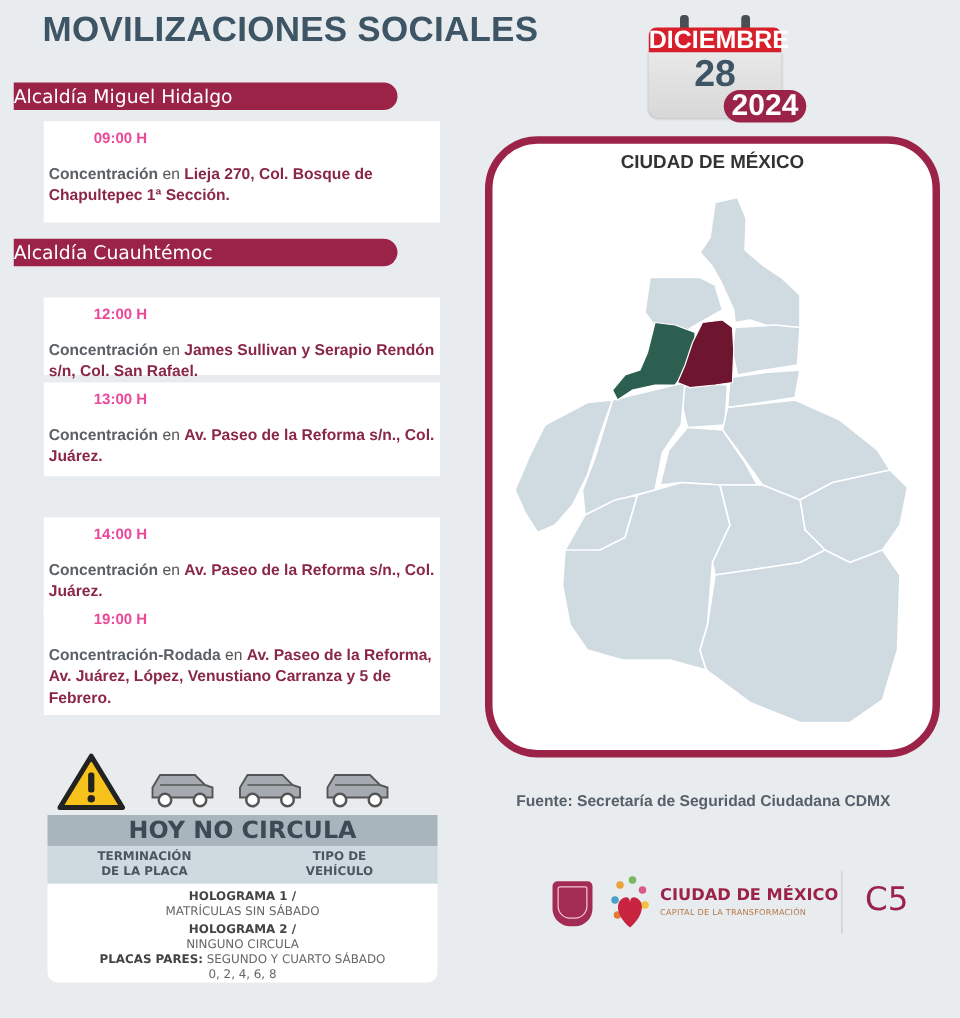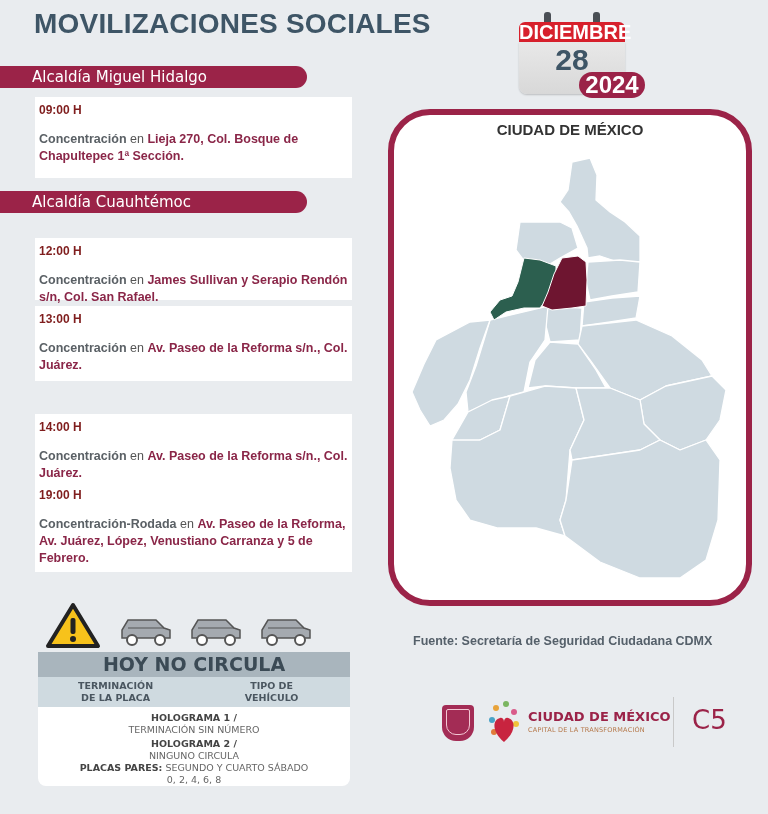--- a/index.html
+++ b/index.html
@@ -8,31 +8,31 @@
     background: #e9ecef;
     font-family: "Liberation Sans", sans-serif;
     position: relative;
   }
   .page-title {
     position: absolute; left: 34px; top: 8px;
     font-size: 28px; font-weight: bold; color: #3e5566;
     letter-spacing: 0.2px;
   }
   .section-bar {
-    position: absolute; left: 0; height: 22px;
+    position: absolute; left: 11px; height: 22px;
     background: #9b2348; color: #fff;
     border-radius: 0 12px 12px 0;
     font-family: "DejaVu Sans", sans-serif;
-    font-size: 15px; line-height: 22px; padding-left: 32px;
+    font-size: 15px; line-height: 22px; 
   }
   .event-card {
     position: absolute; left: 35px; width: 317px;
     background: #fff; padding: 6px 4px 0 4px;
   }
-  .event-time { font-size: 12px; font-weight: bold; color: #7f1d1d; margin-bottom: 14px; }
+  .event-time { font-size: 12px; font-weight: bold; color: #ec4899; margin-bottom: 14px; margin-left: 36px; }
   .event-desc { font-size: 12.5px; line-height: 17px; color: #555; }
   .event-desc .type { color: #5a6065; font-weight: bold; }
   .event-desc .prep { color: #555; font-weight: normal; }
   .event-desc .place { color: #8a2648; font-weight: bold; }
 
   
   .calendar { position: absolute; left: 519px; top: 12px; width: 106px; height: 86px; }
   .cal-ring { position: absolute; top: 0; width: 7px; height: 16px; background: #4a4f55; border-radius: 3px; }
   .cal-header {
     position: absolute; top: 10px; left: 0; width: 106px; height: 20px;
@@ -248,21 +248,21 @@
     <circle cx="42" cy="24" r="5" fill="#fff" stroke="#555" stroke-width="2"></circle>
   </svg>
   <div class="hnc-title">HOY NO CIRCULA</div>
   <div class="hnc-cols">
     <div class="hnc-col" style="padding:3px 40px 0 40px">TERMINACIÓN DE LA PLACA</div>
     <div class="hnc-col" style="padding:3px 50px 0 50px">TIPO DE VEHÍCULO</div>
   </div>
   <div class="hnc-body">
     <div class="col">
       <div><b>HOLOGRAMA 1 /</b></div>
-      <div style="padding:0 28px">TERMINACIÓN SIN NÚMERO</div>
+      <div style="padding:0 28px">MATRÍCULAS SIN SÁBADO</div>
       <div style="margin-top:2px"><b>HOLOGRAMA 2 /</b></div>
       <div>NINGUNO CIRCULA</div>
     </div>
     <div class="col" style="padding:0 6px">
       <div><b>PLACAS PARES:</b> <span>SEGUNDO Y CUARTO SÁBADO</span></div>
       <div>0, 2, 4, 6, 8</div>
     </div>
   </div>
 </div>
 

